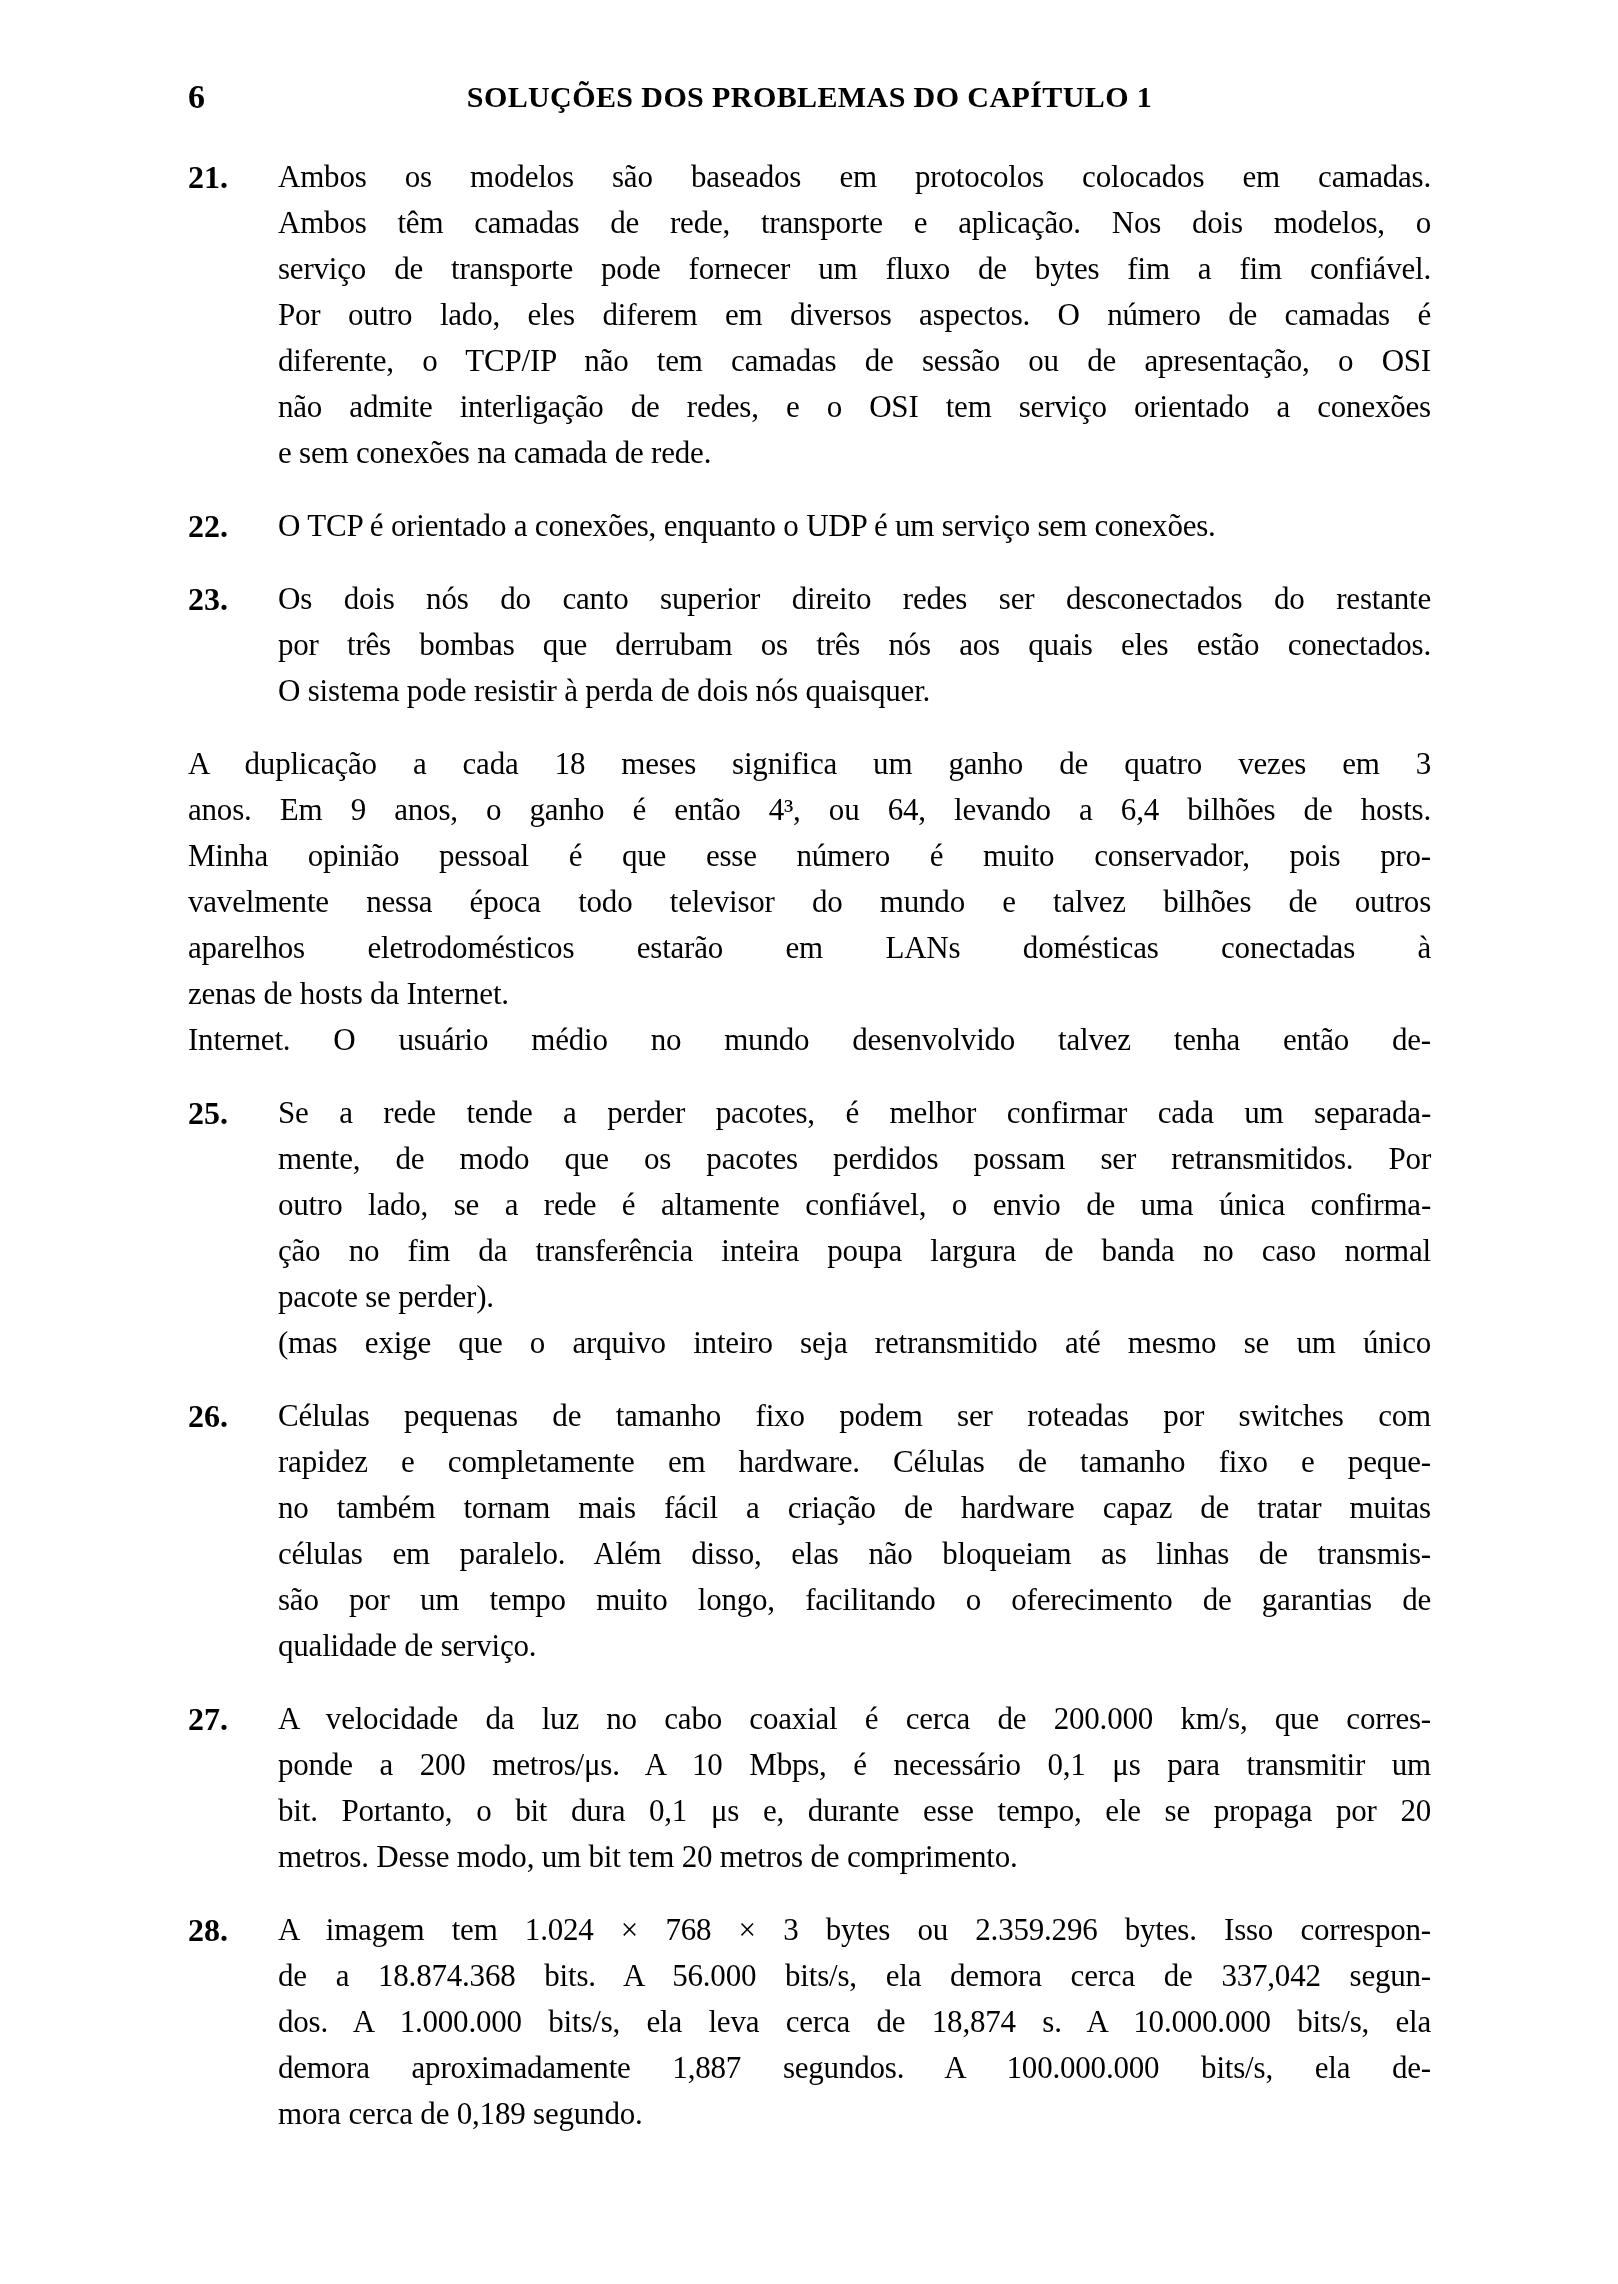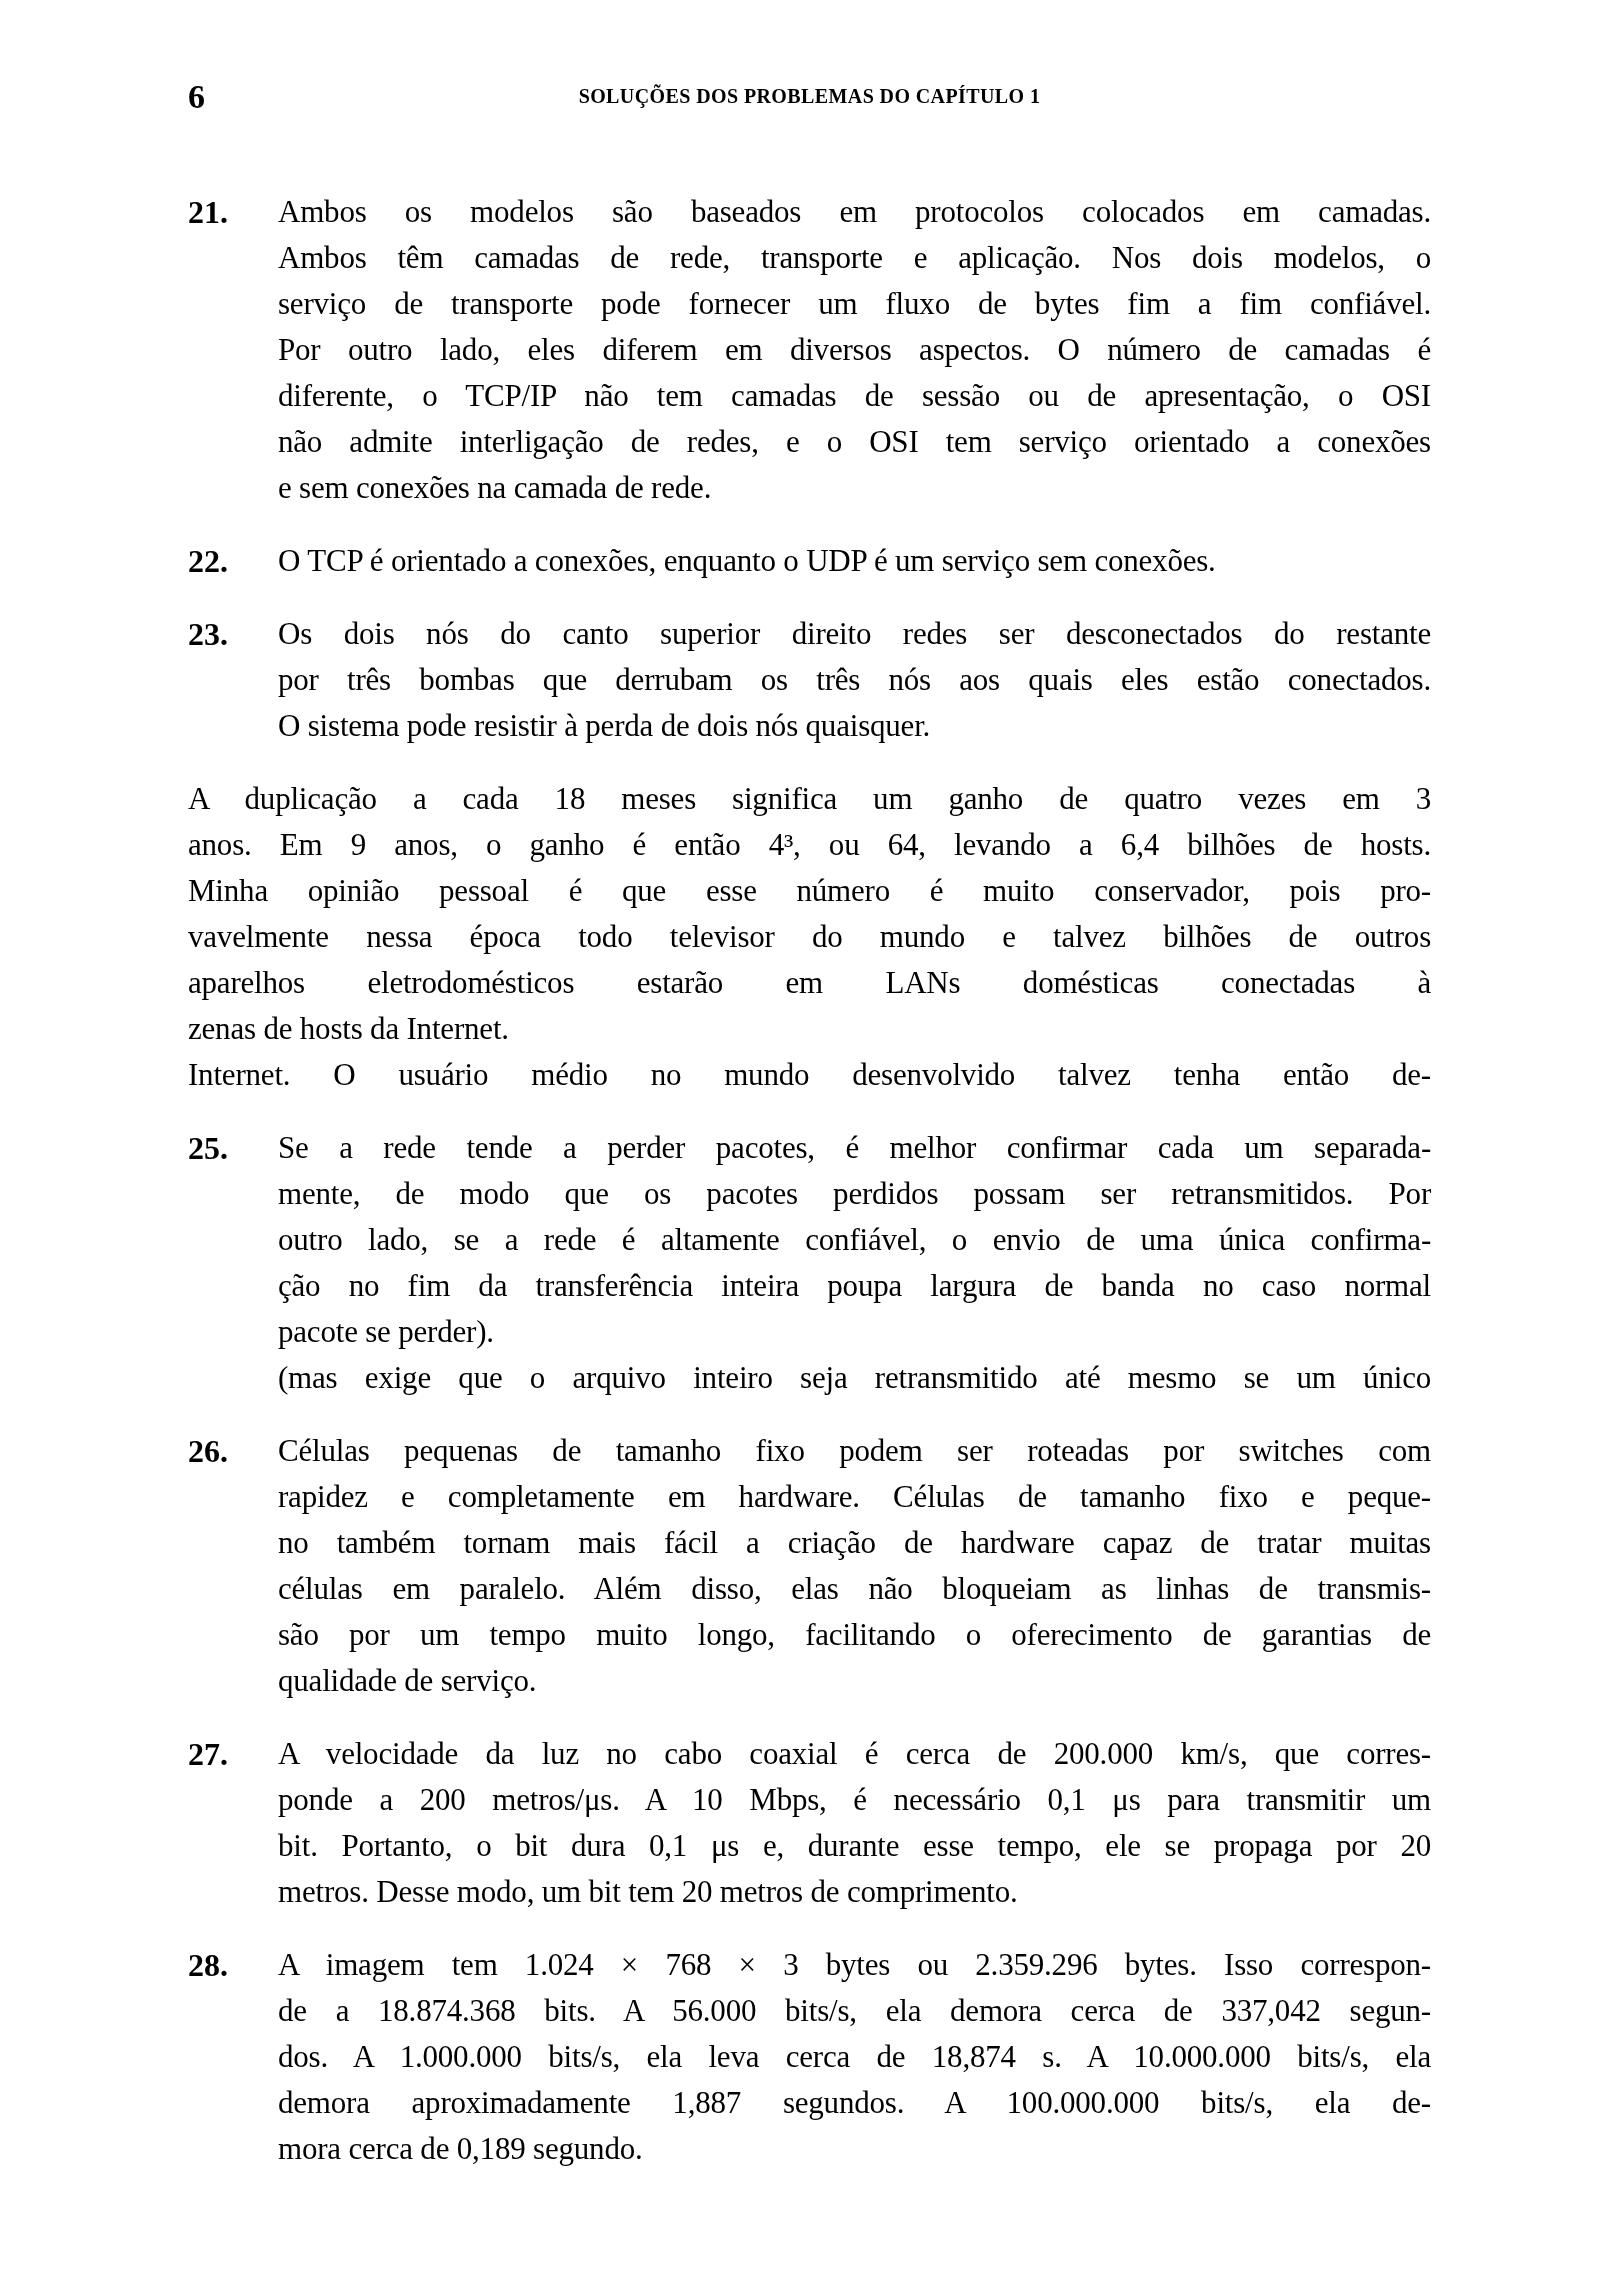--- a/index.html
+++ b/index.html
@@ -29,27 +29,27 @@
     position: absolute;
     left: 0;
     top: 0;
     font-size: 34px;
     font-weight: bold;
     line-height: 39px;
   }
   .header-title {
     display: block;
     text-align: center;
-    font-size: 20px;
+    font-size: 30px;
     font-weight: bold;
     line-height: 39px;
     letter-spacing: 0.4px;
   }
   .solutions {
-    margin-top: 73px;
+    margin-top: 38px;
   }
   .solution-item {
     display: flex;
     margin-bottom: 27px;
   }
   .item-number {
     flex: 0 0 90px;
     font-weight: bold;
     font-size: 32px;
     line-height: 46px;

